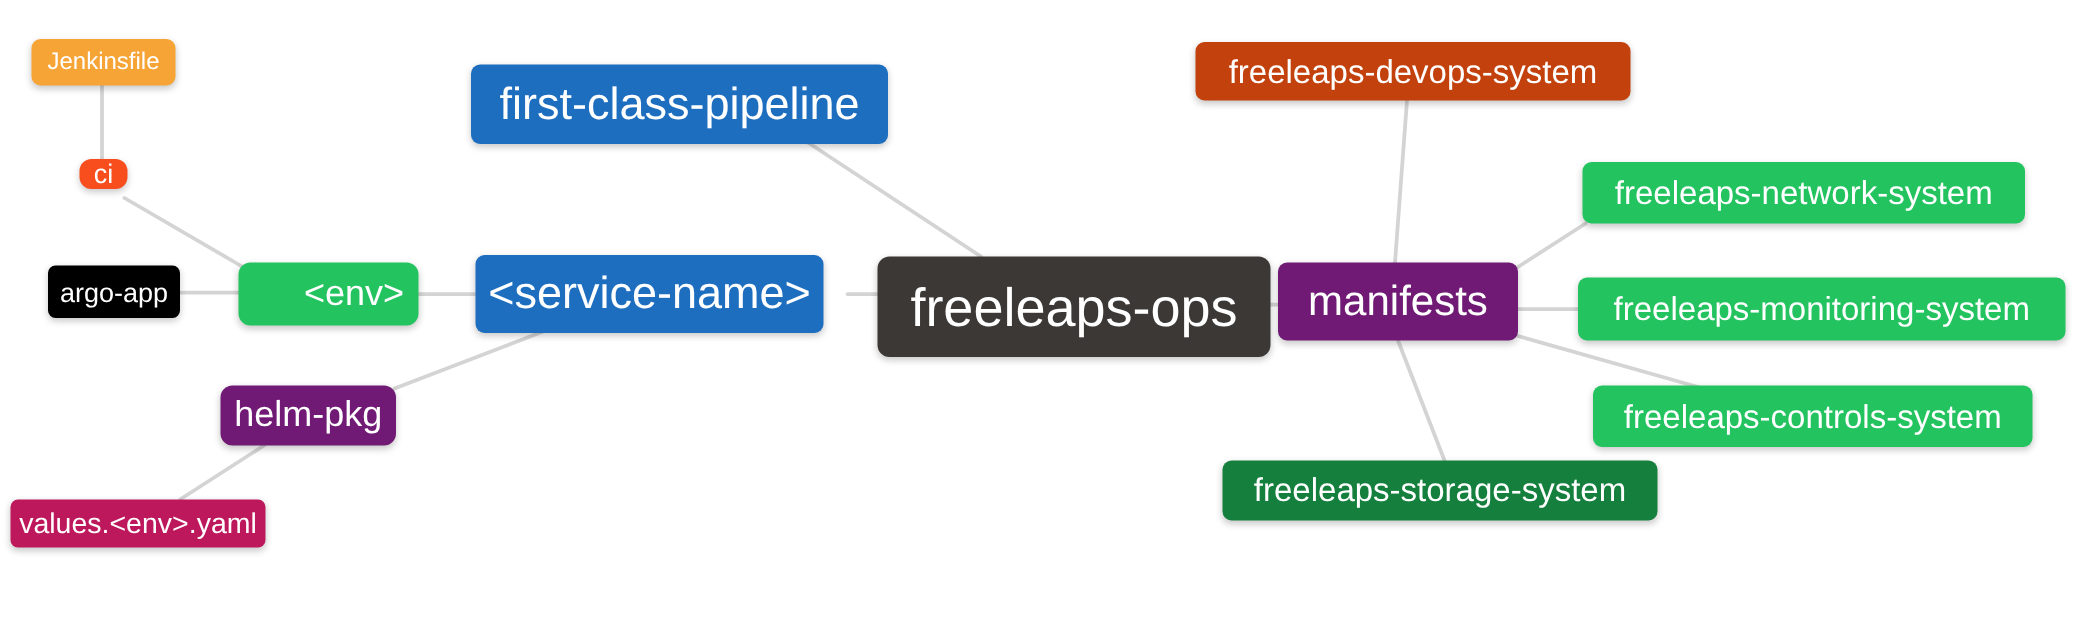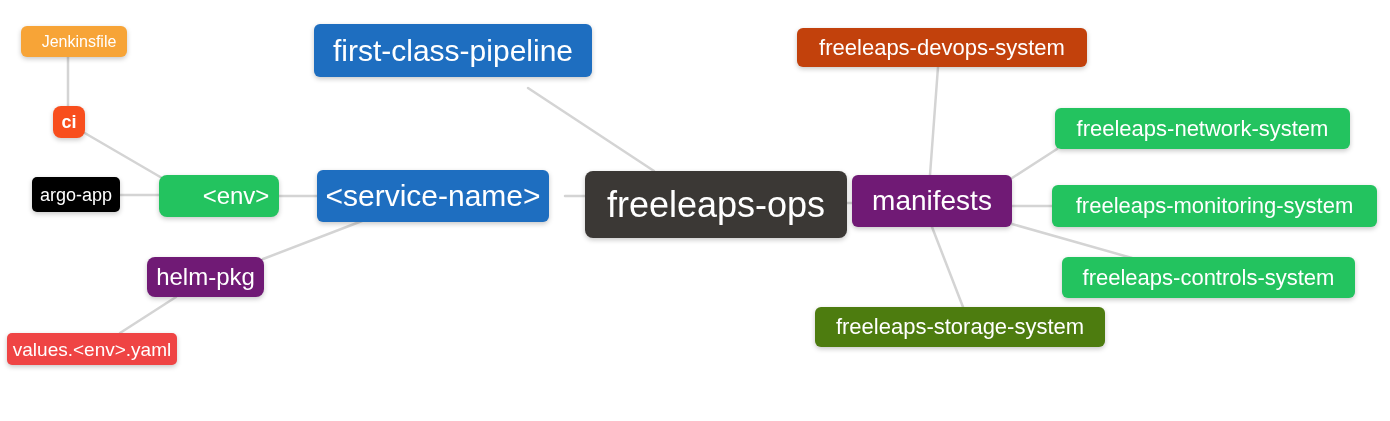--- a/index.html
+++ b/index.html
@@ -55,29 +55,29 @@
       <line x1="528" y1="88" x2="654" y2="171" stroke="#d4d4d4" stroke-width="2.5" stroke-linecap="round"></line>
       <line x1="565" y1="196" x2="585" y2="196" stroke="#d4d4d4" stroke-width="2.5" stroke-linecap="round"></line>
       <line x1="845" y1="203" x2="854" y2="203" stroke="#d4d4d4" stroke-width="2.5" stroke-linecap="round"></line>
       <line x1="938" y1="67" x2="930" y2="175" stroke="#d4d4d4" stroke-width="2.5" stroke-linecap="round"></line>
       <line x1="1012" y1="178" x2="1057" y2="149" stroke="#d4d4d4" stroke-width="2.5" stroke-linecap="round"></line>
       <line x1="1012" y1="206" x2="1052" y2="206" stroke="#d4d4d4" stroke-width="2.5" stroke-linecap="round"></line>
       <line x1="1012" y1="224" x2="1132" y2="258" stroke="#d4d4d4" stroke-width="2.5" stroke-linecap="round"></line>
       <line x1="932" y1="227" x2="963" y2="307" stroke="#d4d4d4" stroke-width="2.5" stroke-linecap="round"></line>
     </svg>
   <div id="node-layer">
-      <div class="node" style="left: 21px; top: 26px; width: 96px; height: 31px; font-size: 16px; border-radius: 6px; background: rgb(247, 164, 55); font-weight: 400; padding-left: 10px;">Jenkinsfile</div>
-      <div class="node" style="left: 53px; top: 106px; width: 32px; height: 32px; font-size: 18px; border-radius: 8px; background: rgb(248, 78, 29); font-weight: 700;">ci</div>
+      <div class="node" style="left: 21px; top: 26px; width: 96px; height: 31px; font-size: 16px; border-radius: 6px; background: rgb(247, 164, 55); font-weight: 400;">Jenkinsfile</div>
+      <div class="node" style="left: 53px; top: 106px; width: 32px; height: 20px; font-size: 18px; border-radius: 8px; background: rgb(248, 78, 29); font-weight: 400;">ci</div>
       <div class="node" style="left: 32px; top: 177px; width: 88px; height: 35px; font-size: 18px; border-radius: 5px; background: #000000; font-weight: 400;">argo-app</div>
       <div class="node" style="left: 159px; top: 175px; width: 86px; height: 42px; font-size: 24px; border-radius: 8px; background: rgb(35, 195, 95); font-weight: 400; padding-left: 34px;">&lt;env&gt;</div>
       <div class="node" style="left: 147px; top: 257px; width: 117px; height: 40px; font-size: 24px; border-radius: 8px; background: #701a75; font-weight: 400;">helm-pkg</div>
-      <div class="node" style="left: 7px; top: 333px; width: 170px; height: 32px; font-size: 19px; border-radius: 5px; background: #ef4444; font-weight: 400;">values.&lt;env&gt;.yaml</div>
-      <div class="node" style="left: 314px; top: 24px; width: 278px; height: 53px; font-size: 30px; border-radius: 6px; background: rgb(30, 110, 192); font-weight: 400;">first-class-pipeline</div>
+      <div class="node" style="left: 7px; top: 333px; width: 170px; height: 32px; font-size: 19px; border-radius: 5px; background: #be185d; font-weight: 400;">values.&lt;env&gt;.yaml</div>
+      <div class="node" style="left: 314px; top: 43px; width: 278px; height: 53px; font-size: 30px; border-radius: 6px; background: rgb(30, 110, 192); font-weight: 400;">first-class-pipeline</div>
       <div class="node" style="left: 317px; top: 170px; width: 232px; height: 52px; font-size: 30px; border-radius: 6px; background: rgb(30, 110, 192); font-weight: 400;">&lt;service-name&gt;</div>
       <div class="node" style="left: 585px; top: 171px; width: 262px; height: 67px; font-size: 36px; border-radius: 8px; background: rgb(59, 56, 53); font-weight: 400;">freeleaps-ops</div>
       <div class="node" style="left: 852px; top: 175px; width: 160px; height: 52px; font-size: 28px; border-radius: 6px; background: #701a75; font-weight: 400;">manifests</div>
       <div class="node" style="left: 797px; top: 28px; width: 290px; height: 39px; font-size: 22px; border-radius: 6px; background: #c2410c; font-weight: 400;">freeleaps-devops-system</div>
       <div class="node" style="left: 1055px; top: 108px; width: 295px; height: 41px; font-size: 22px; border-radius: 6px; background: rgb(35, 195, 95); font-weight: 400;">freeleaps-network-system</div>
       <div class="node" style="left: 1052px; top: 185px; width: 325px; height: 42px; font-size: 22px; border-radius: 6px; background: rgb(35, 195, 95); font-weight: 400;">freeleaps-monitoring-system</div>
       <div class="node" style="left: 1062px; top: 257px; width: 293px; height: 41px; font-size: 22px; border-radius: 6px; background: rgb(35, 195, 95); font-weight: 400;">freeleaps-controls-system</div>
-      <div class="node" style="left: 815px; top: 307px; width: 290px; height: 40px; font-size: 22px; border-radius: 6px; background: #4d7c0f; font-weight: 400;">freeleaps-storage-system</div>
+      <div class="node" style="left: 815px; top: 307px; width: 290px; height: 40px; font-size: 22px; border-radius: 6px; background: #15803d; font-weight: 400;">freeleaps-storage-system</div>
     </div>
 </div>
 
 </body></html>

